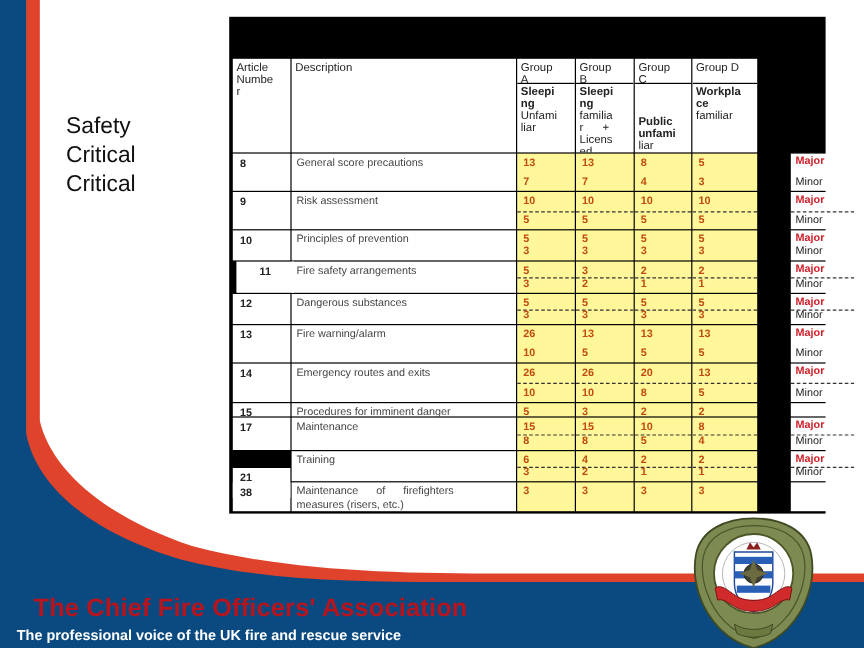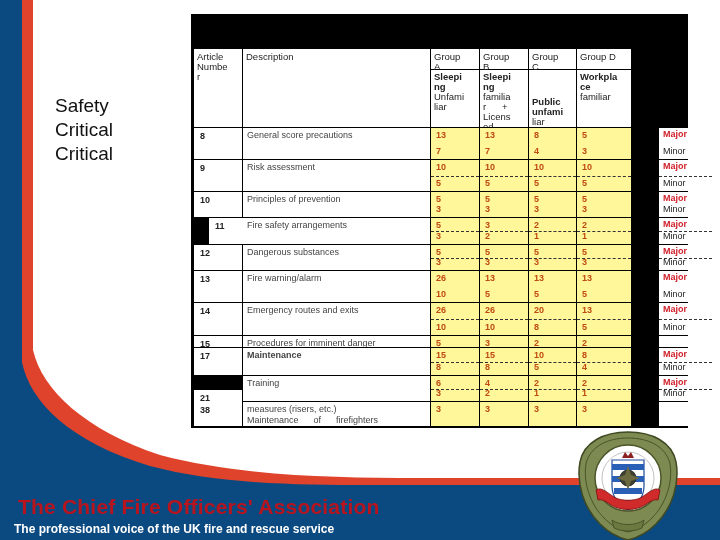--- a/index.html
+++ b/index.html
@@ -16,21 +16,21 @@
   .num { font-size:9px; font-weight:bold; padding:3px 6px; color:#222; }
   .desc { font-size:9px; padding:2px 4px; color:#444; line-height:11px; }
   .ycell { background:#fff79a; font-size:9px; font-weight:bold; color:#c04a10; padding:0 6px; }
   .ycell .v { position:absolute; left:5px; }
   .lvl { font-size:9px; padding:0 20px;margin-left:27px; }
   .lvl .v { position:absolute; left:4px; }
   .maj { color:#d0202a; font-weight:bold; }
   .min { color:#222; }
   .dash { position:absolute; left:0; right:0; border-top:1px dashed #333; height:0; }
 
-  .footer-org { position:absolute; left:18px; top:495px; font-size:21px; font-weight:bold; color:#b8141e; white-space:nowrap; letter-spacing:0.2px; }
+  .footer-org { position:absolute; left:28px; top:495px; font-size:21px; font-weight:bold; color:#b8141e; white-space:nowrap; letter-spacing:0.2px; }
   .footer-tag { position:absolute; left:14px; top:522px; font-size:12px; font-weight:bold; color:#ffffff; white-space:nowrap; }
   .logo { position:absolute; left:572px; top:428px; width:112px; height:112px; }
 </style>
 </head>
 <body>
 
 <svg class="bg-svg" viewBox="0 0 720 540">
 
   <rect x="0" y="0" width="22" height="540" fill="#0b4a80"></rect>
 
@@ -184,21 +184,21 @@
         <div class="cell ycell" style="left: 386px; top: 178px; width: 54px; height: 25px;">
           <span class="v" style="top: 2px;">5</span>
           <span class="v" style="top: 12px;">3</span>
         </div>
         <div class="cell lvl" style="left: 441px; top: 178px; width: 53px; height: 25px;">
           <span class="v maj" style="top: 1px;">Major</span>
           <span class="v min" style="top: 12px;">Minor</span>
         </div>
       </div>
       <div>
-        <div class="cell num" style="left: 18px; top: 204px; width: 48px; height: 26px;">11</div>
+        <div class="cell num" style="left: 6px; top: 204px; width: 48px; height: 26px; text-align: center;">11</div>
         <div class="cell desc" style="left: 52px; top: 204px; width: 187px; height: 26px;">Fire safety arrangements</div>
         <div class="cell ycell" style="left: 240px; top: 204px; width: 48px; height: 26px;">
           <span class="v" style="top: 2px;">5</span>
           <div class="dash" style="top: 13px;"></div>
           <span class="v" style="top: 13px;">3</span>
         </div>
         <div class="cell ycell" style="left: 289px; top: 204px; width: 48px; height: 26px;">
           <span class="v" style="top: 2px;">3</span>
           <div class="dash" style="top: 13px;"></div>
           <span class="v" style="top: 13px;">2</span>
@@ -313,21 +313,21 @@
         <div class="cell ycell" style="left: 338px; top: 322px; width: 47px; height: 11px;">
           <span class="v" style="top: 2px;">2</span>
         </div>
         <div class="cell ycell" style="left: 386px; top: 322px; width: 54px; height: 11px;">
           <span class="v" style="top: 2px;">2</span>
         </div>
         <div class="cell lvl" style="left: 441px; top: 322px; width: 53px; height: 11px;"></div>
       </div>
       <div>
         <div class="cell num" style="left: 3px; top: 334px; width: 48px; height: 27px;">17</div>
-        <div class="cell desc" style="left: 52px; top: 334px; width: 187px; height: 27px; font-weight: bold;">Maintenance</div>
+        <div class="cell desc" style="left: 52px; top: 334px; width: 187px; height: 27px;">Maintenance</div>
         <div class="cell ycell" style="left: 240px; top: 334px; width: 48px; height: 27px;">
           <span class="v" style="top: 2px;">15</span>
           <div class="dash" style="top: 14px;"></div>
           <span class="v" style="top: 14px;">8</span>
         </div>
         <div class="cell ycell" style="left: 289px; top: 334px; width: 48px; height: 27px;">
           <span class="v" style="top: 2px;">15</span>
           <div class="dash" style="top: 14px;"></div>
           <span class="v" style="top: 14px;">8</span>
         </div>
@@ -372,22 +372,22 @@
         </div>
         <div class="cell lvl" style="left: 441px; top: 362px; width: 53px; height: 25px;">
           <span class="v maj" style="top: 1px;">Major</span>
           <div class="dash" style="top: 13px;"></div>
           <span class="v min" style="top: 12px;">Minor</span>
         </div>
       </div>
       <div>
         <div class="cell num" style="left: 3px; top: 388px; width: 48px; height: 24px;">38</div>
         <div class="cell desc" style="left: 52px; top: 388px; width: 187px; height: 24px;">
+          <div style="white-space: pre;">Maintenance      of      firefighters</div>
           <div>measures (risers, etc.)</div>
-          <div style="white-space: pre;">Maintenance      of      firefighters</div>
         </div>
         <div class="cell ycell" style="left: 240px; top: 388px; width: 48px; height: 24px;">
           <span class="v" style="top: 2px;">3</span>
         </div>
         <div class="cell ycell" style="left: 289px; top: 388px; width: 48px; height: 24px;">
           <span class="v" style="top: 2px;">3</span>
         </div>
         <div class="cell ycell" style="left: 338px; top: 388px; width: 47px; height: 24px;">
           <span class="v" style="top: 2px;">3</span>
         </div>

